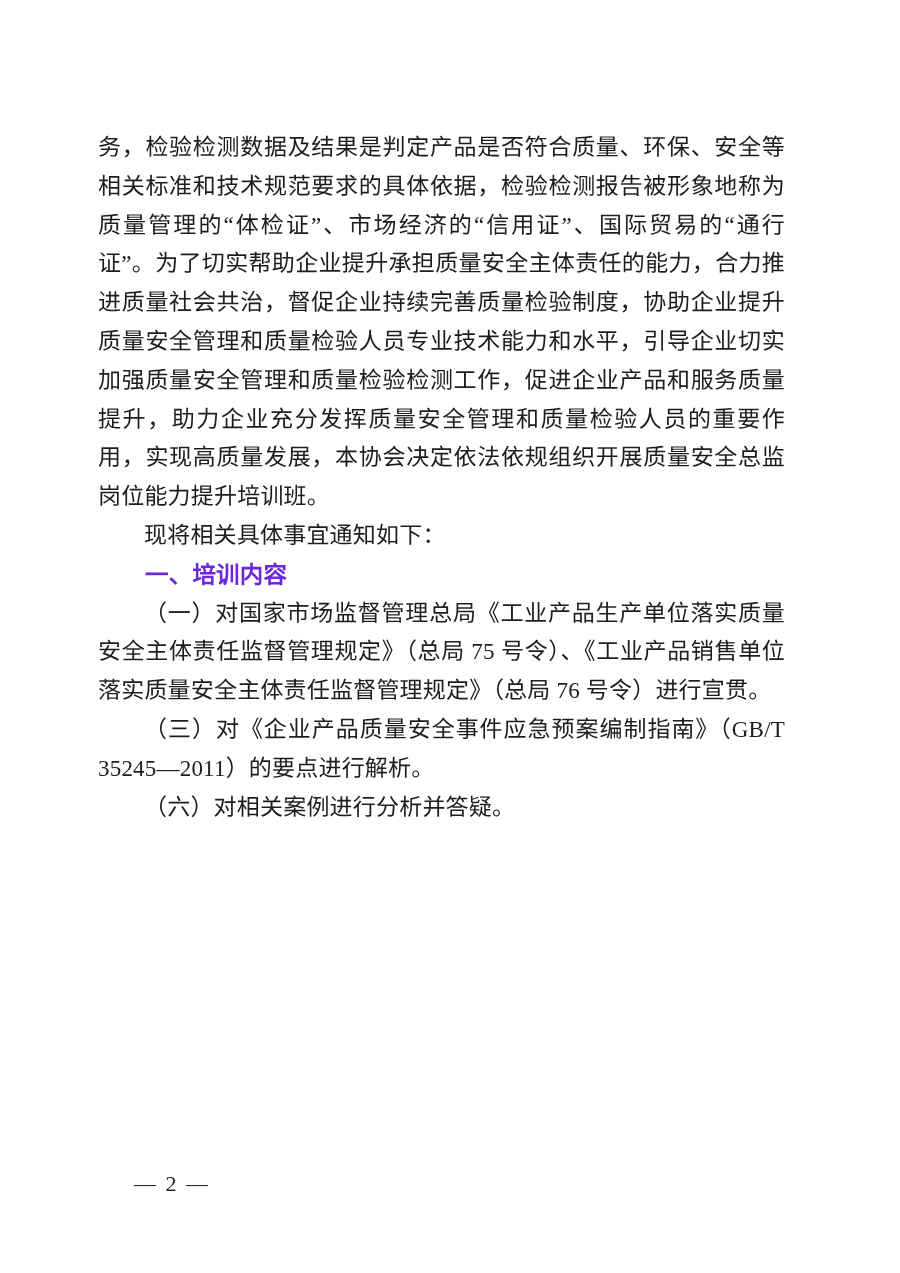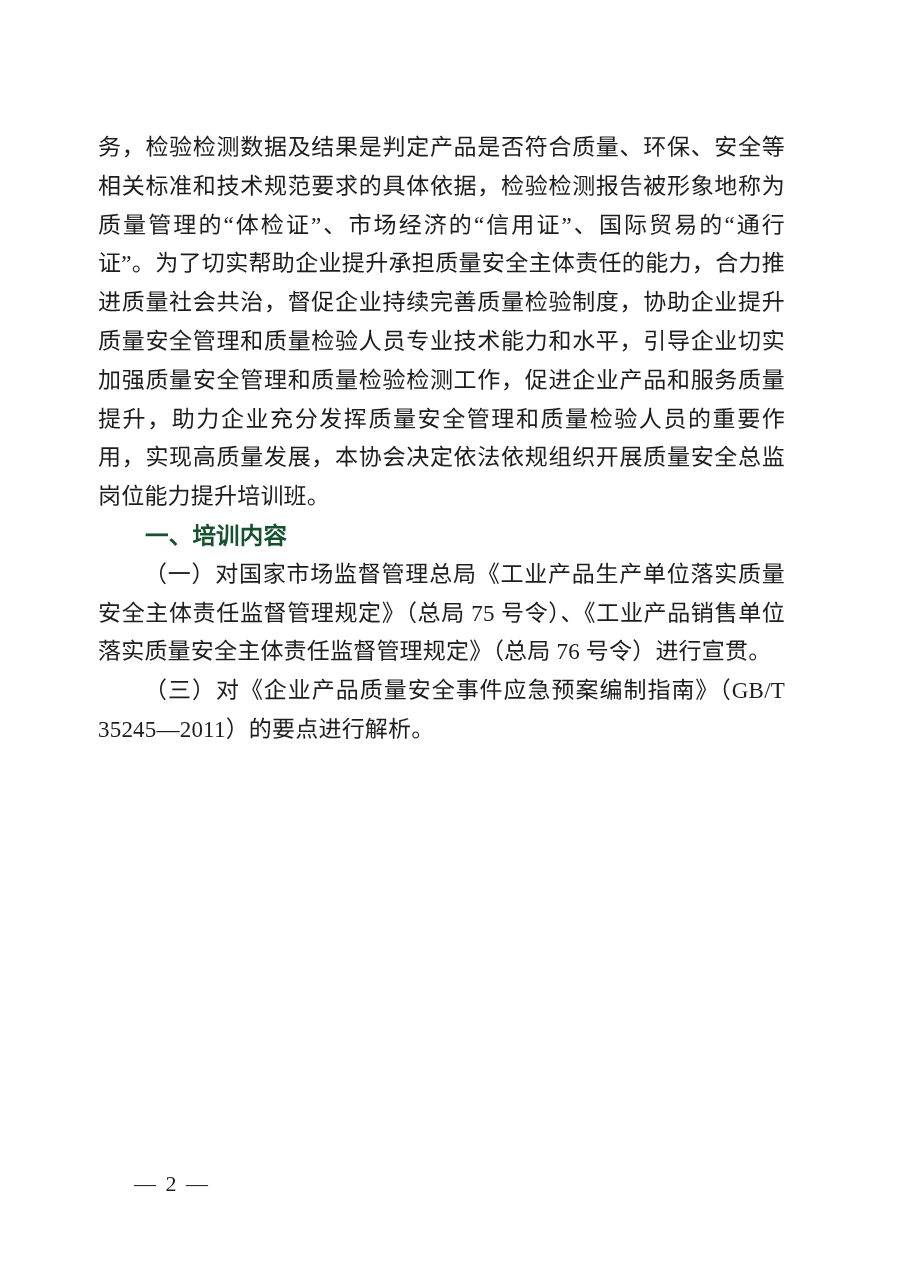--- a/index.html
+++ b/index.html
@@ -33,40 +33,42 @@
   .para.no-indent {
     text-indent: 0;
   }
   .section-heading {
     margin: 0;
     text-indent: 2em;
     font-family: "DejaVu Sans", "Liberation Sans", sans-serif;
     font-weight: 700;
     font-size: 23.5px;
     line-height: 38.8px;
-    color: #14532d;
+    color: #6d28d9;
     text-align: left;
   }
   .page-number {
     position: absolute;
     left: 134px;
     top: 1170px;
     font-family: "Liberation Serif", "DejaVu Serif", serif;
     font-size: 22px;
     line-height: 28px;
     color: #1d1d1d;
     letter-spacing: 2px;
     white-space: nowrap;
   }
 </style>
 </head>
 <body>
 
 <div class="page">
   <div class="body-text">
     <p class="para no-indent">务，检验检测数据及结果是判定产品是否符合质量、环保、安全等相关标准和技术规范要求的具体依据，检验检测报告被形象地称为质量管理的“体检证”、市场经济的“信用证”、国际贸易的“通行证”。为了切实帮助企业提升承担质量安全主体责任的能力，合力推进质量社会共治，督促企业持续完善质量检验制度，协助企业提升质量安全管理和质量检验人员专业技术能力和水平，引导企业切实加强质量安全管理和质量检验检测工作，促进企业产品和服务质量提升，助力企业充分发挥质量安全管理和质量检验人员的重要作用，实现高质量发展，本协会决定依法依规组织开展质量安全总监岗位能力提升培训班。</p>
+    <p class="para">现将相关具体事宜通知如下：</p>
     <h2 class="section-heading">一、培训内容</h2>
     <p class="para">（一）对国家市场监督管理总局《工业产品生产单位落实质量安全主体责任监督管理规定》（总局 75 号令）、《工业产品销售单位落实质量安全主体责任监督管理规定》（总局 76 号令）进行宣贯。</p>
     <p class="para">（三）对《企业产品质量安全事件应急预案编制指南》（GB/T 35245—2011）的要点进行解析。</p>
+    <p class="para">（六）对相关案例进行分析并答疑。</p>
   </div>
 
   <div class="page-number">— 2 —</div>
 </div>
 
 </body></html>

